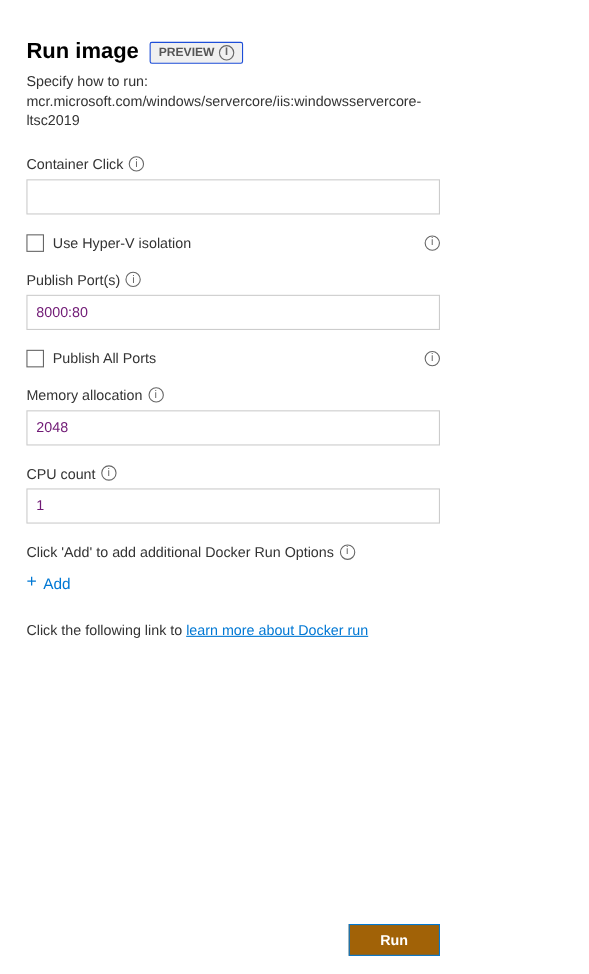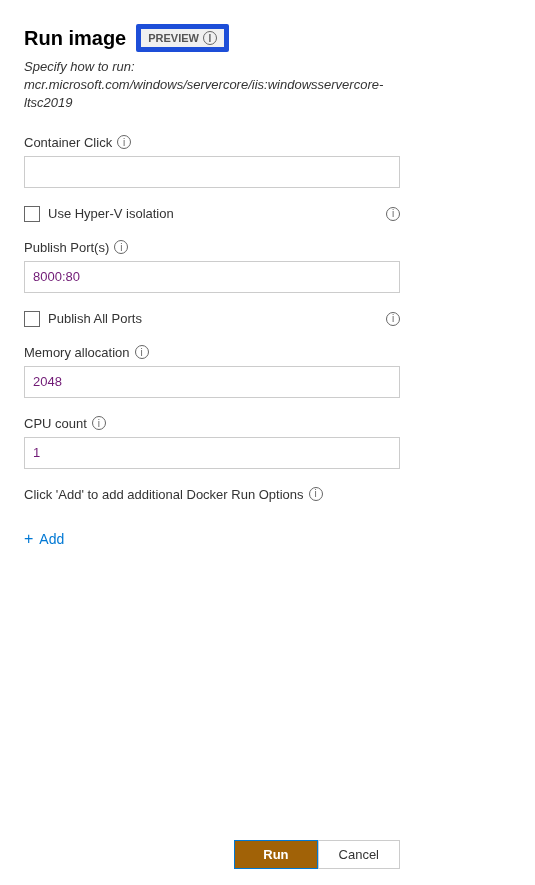--- a/index.html
+++ b/index.html
@@ -12,21 +12,21 @@
       font-family: 'Segoe UI', -apple-system, sans-serif;
       font-size: 13px;
       color: #333;
       background: #fff;
       width: 535px;
       min-height: 885px;
       position: relative;
     }
 
     .page-container {
-      padding: 24px 24px 0 24px;
+      padding: 36px 24px 0 24px;
       width: 424px;
       min-height: 885px;
       position: relative;
     }
 
     .header-row {
       display: flex;
       align-items: center;
       gap: 10px;
       margin-bottom: 6px;
@@ -36,35 +36,34 @@
       font-size: 20px;
       font-weight: 700;
       color: #000;
     }
 
     .preview-badge {
       display: inline-flex;
       align-items: center;
       gap: 4px;
       background: #f0f0f0;
-      border: 5px solid #1d4ed8;
+      border: 1px solid #1d4ed8;
       border-radius: 2px;
       padding: 2px 7px;
       font-size: 11px;
       font-weight: 600;
       color: #555;
       text-transform: uppercase;
     }
 
     .subtitle {
       font-size: 13px;
       color: #333;
       margin-bottom: 22px;
       line-height: 1.4;
-      font-style: italic;
     }
 
     .form-section {
       margin-bottom: 18px;
     }
 
     .field-label {
       display: flex;
       align-items: center;
       gap: 5px;
@@ -139,23 +138,23 @@
 
     .add-button .plus-icon {
       font-size: 16px;
       font-weight: 300;
       color: #0078d4;
     }
 
     .add-section-note {
       font-size: 13px;
       color: #333;
-      margin-bottom: 24px;
-      display: flex;
-      align-items: flex-start;
+      margin-bottom: 8px;
+      display: flex;
+      align-items: flex-end;
       gap: 5px;
     }
 
     .docker-link-section {
       margin-top: 22px;
       font-size: 13px;
       color: #333;
     }
 
     .docker-link-section a {
@@ -267,19 +266,22 @@
     <div class="add-section-note">
       <span>Click 'Add' to add additional Docker Run Options</span>
       <span class="info-icon">i</span>
     </div>
     <button class="add-button">
       <span class="plus-icon">+</span>
       <span>Add</span>
     </button>
   </div>
 
+  <div class="docker-link-section">
+    <span>Click the following link to </span>
+    <a>learn more about Docker run</a>
+  </div>
 
   <div class="footer-buttons">
     <button class="btn-run">Run</button>
-    <button class="btn-cancel">Cancel</button>
   </div>
 
 </div>
 
 </body></html>

